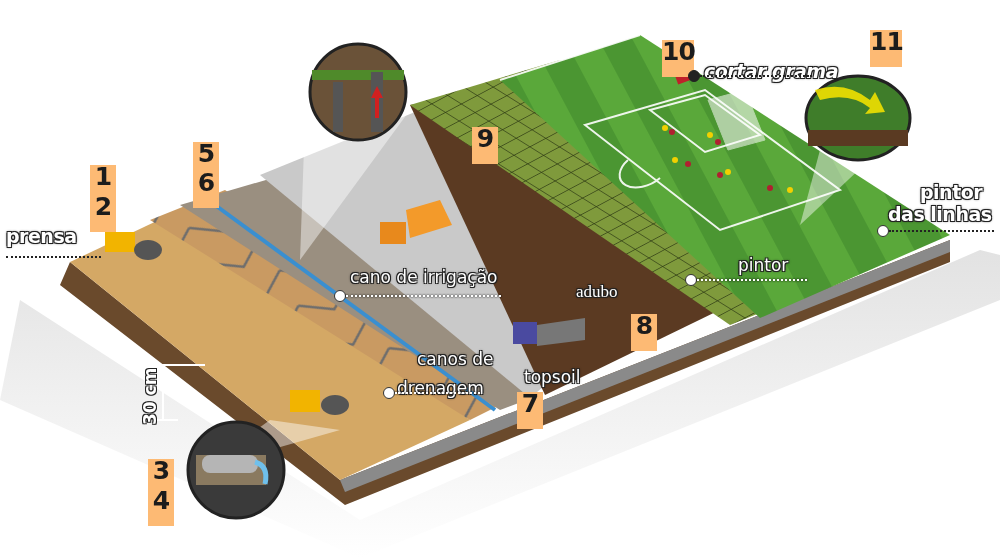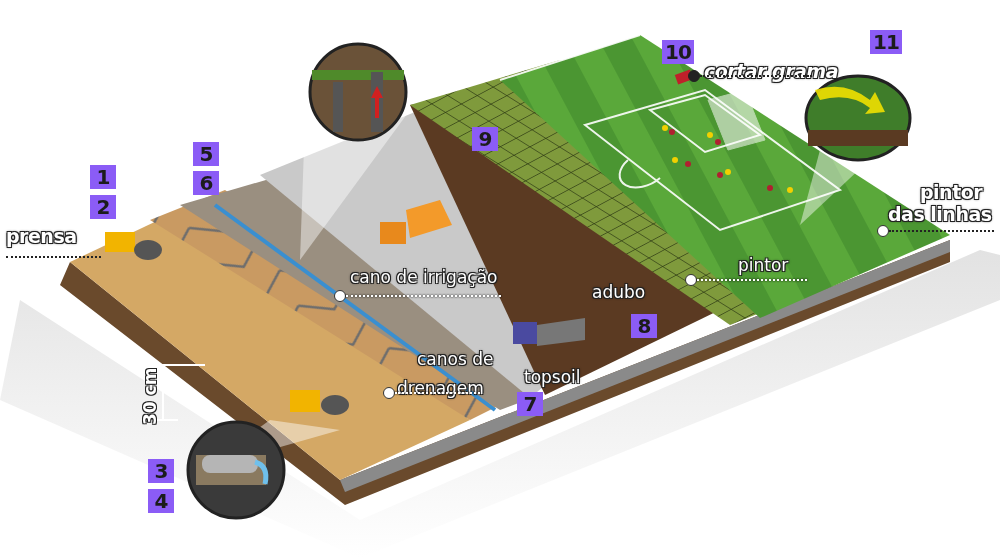--- a/index.html
+++ b/index.html
@@ -1,22 +1,22 @@
 <!DOCTYPE html>
 <html><head>
   <meta charset="utf-8">
   <style>
     html, body { margin: 0; padding: 0; background: #ffffff; }
     body { width: 1000px; height: 558px; position: relative; overflow: hidden;
            font-family: "DejaVu Sans", "Liberation Sans", sans-serif; }
     #scene { position: absolute; left: 0; top: 0; width: 1000px; height: 558px; }
     .badge {
-      position: absolute; width: 26px; height: 24px;
-      background: #8b5cf6; color: #1c1c1c;
-      font-family: "DejaVu Sans", sans-serif; font-weight: bold; font-size: 20px;
+      position: absolute; width: 26px; height: 37px;
+      background: #fdba74; color: #1c1c1c;
+      font-family: "DejaVu Sans", sans-serif; font-weight: bold; font-size: 25px;
       line-height: 24px; text-align: center; letter-spacing: -1px;
     }
     .badge.wide { width: 32px; }
     .label {
       position: absolute; font-size: 17px; color: #ffffff; line-height: 18px;
       text-shadow: -1px -1px 0 #222, 1px -1px 0 #222, -1px 1px 0 #222, 1px 1px 0 #222,
                    0 0 3px #000;
       white-space: nowrap;
     }
     .label.big { font-size: 19px; font-weight: bold; letter-spacing: -0.5px; line-height: 19px; }
@@ -171,21 +171,21 @@
 
   <div class="label" style="left:350px;top:268px;">cano de irrigação</div>
   <div class="dot" style="left:334px;top:290px;"></div>
   <div class="leader" style="left:346px;top:295px;width:155px;"></div>
 
   <div class="label" style="left:397px;top:350px;padding-left:20px;">canos de</div>
   <div class="label" style="left:397px;top:371px;margin-top:8px;">drenagem</div>
   <div class="dot" style="left:383px;top:387px;"></div>
   <div class="leader" style="left:395px;top:392px;width:85px;"></div>
 
-  <div class="label" style="left:592px;top:283px;">adubo</div>
+  <div class="label" style="left:576px;top:283px;font-family:Liberation Serif, serif;">adubo</div>
   <div class="label" style="left:524px;top:368px;">topsoil</div>
 
   <div class="label" style="left:738px;top:256px;">pintor</div>
   <div class="dot" style="left:685px;top:274px;"></div>
   <div class="leader" style="left:697px;top:279px;width:110px;"></div>
 
   <div class="label big" style="left:704px;top:62px;font-style:italic;">cortar grama</div>
   <div class="dot dark" style="left:688px;top:70px;"></div>
   <div class="leader dark" style="left:700px;top:75px;width:112px;"></div>
 

